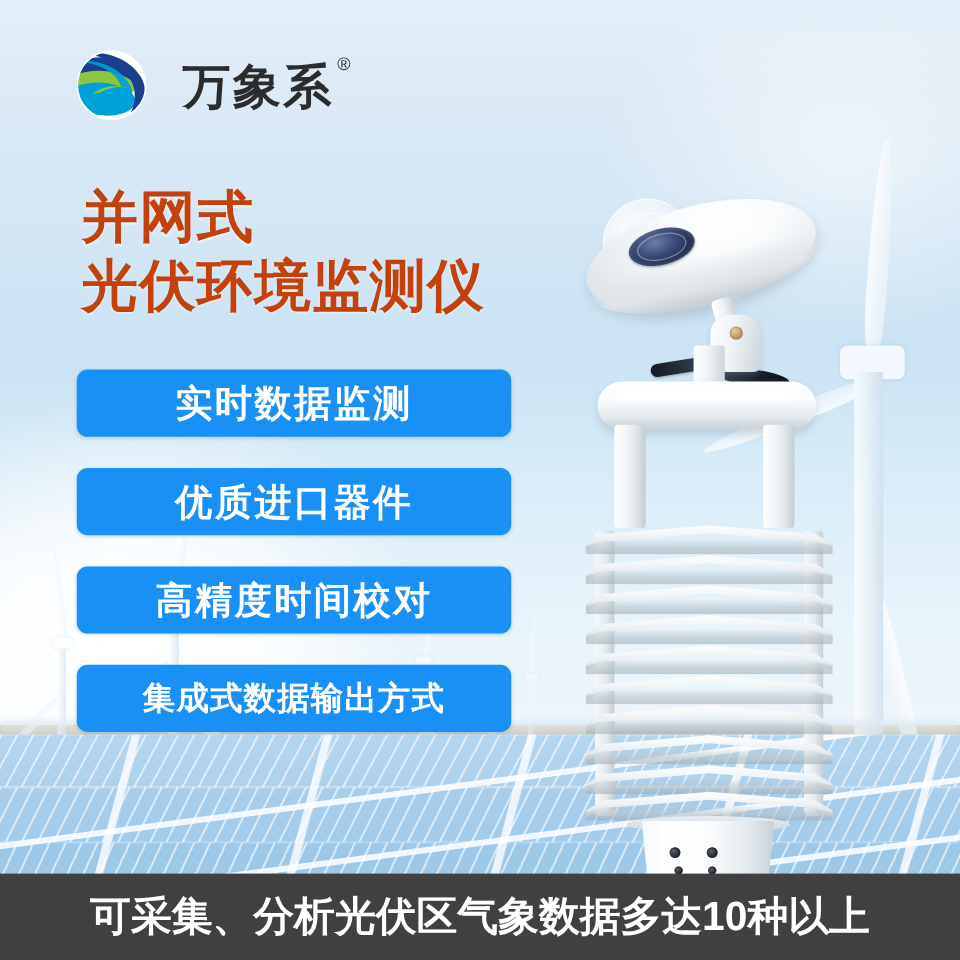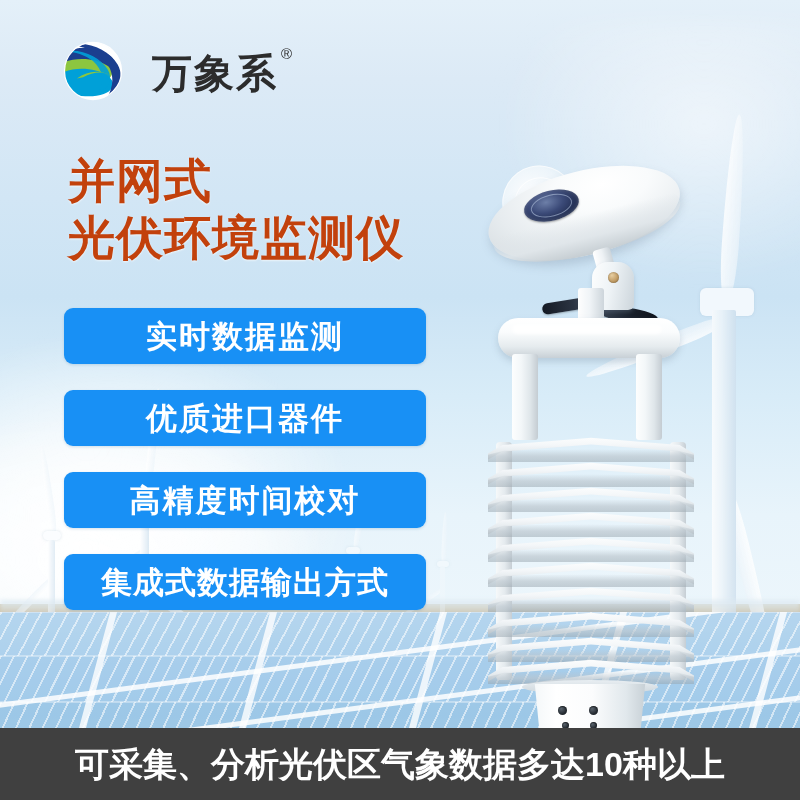--- a/index.html
+++ b/index.html
@@ -165,21 +165,21 @@
   .badge {
     width:362px; height:56px; border-radius:9px;
     display:flex; align-items:center; justify-content:center;
     margin-bottom:26px;
     box-shadow:0 1px 3px rgba(18,90,150,.18);
   }
   .badge span {
     color:#ffffff; font-size:31px; font-weight:bold; letter-spacing:2px;
     line-height:1;
   }
-  .badge.wide span { font-size:31px; letter-spacing:1px; }
+  .badge.wide span { font-size:27px; letter-spacing:1px; }
 
   
   .banner {
     position:absolute; left:0; bottom:0; width:800px; height:72px;
     display:flex; align-items:center; justify-content:center;
   }
   .banner span {
     color:#ffffff; font-size:34px; font-weight:bold; letter-spacing:0px;
     line-height:1;
   }

